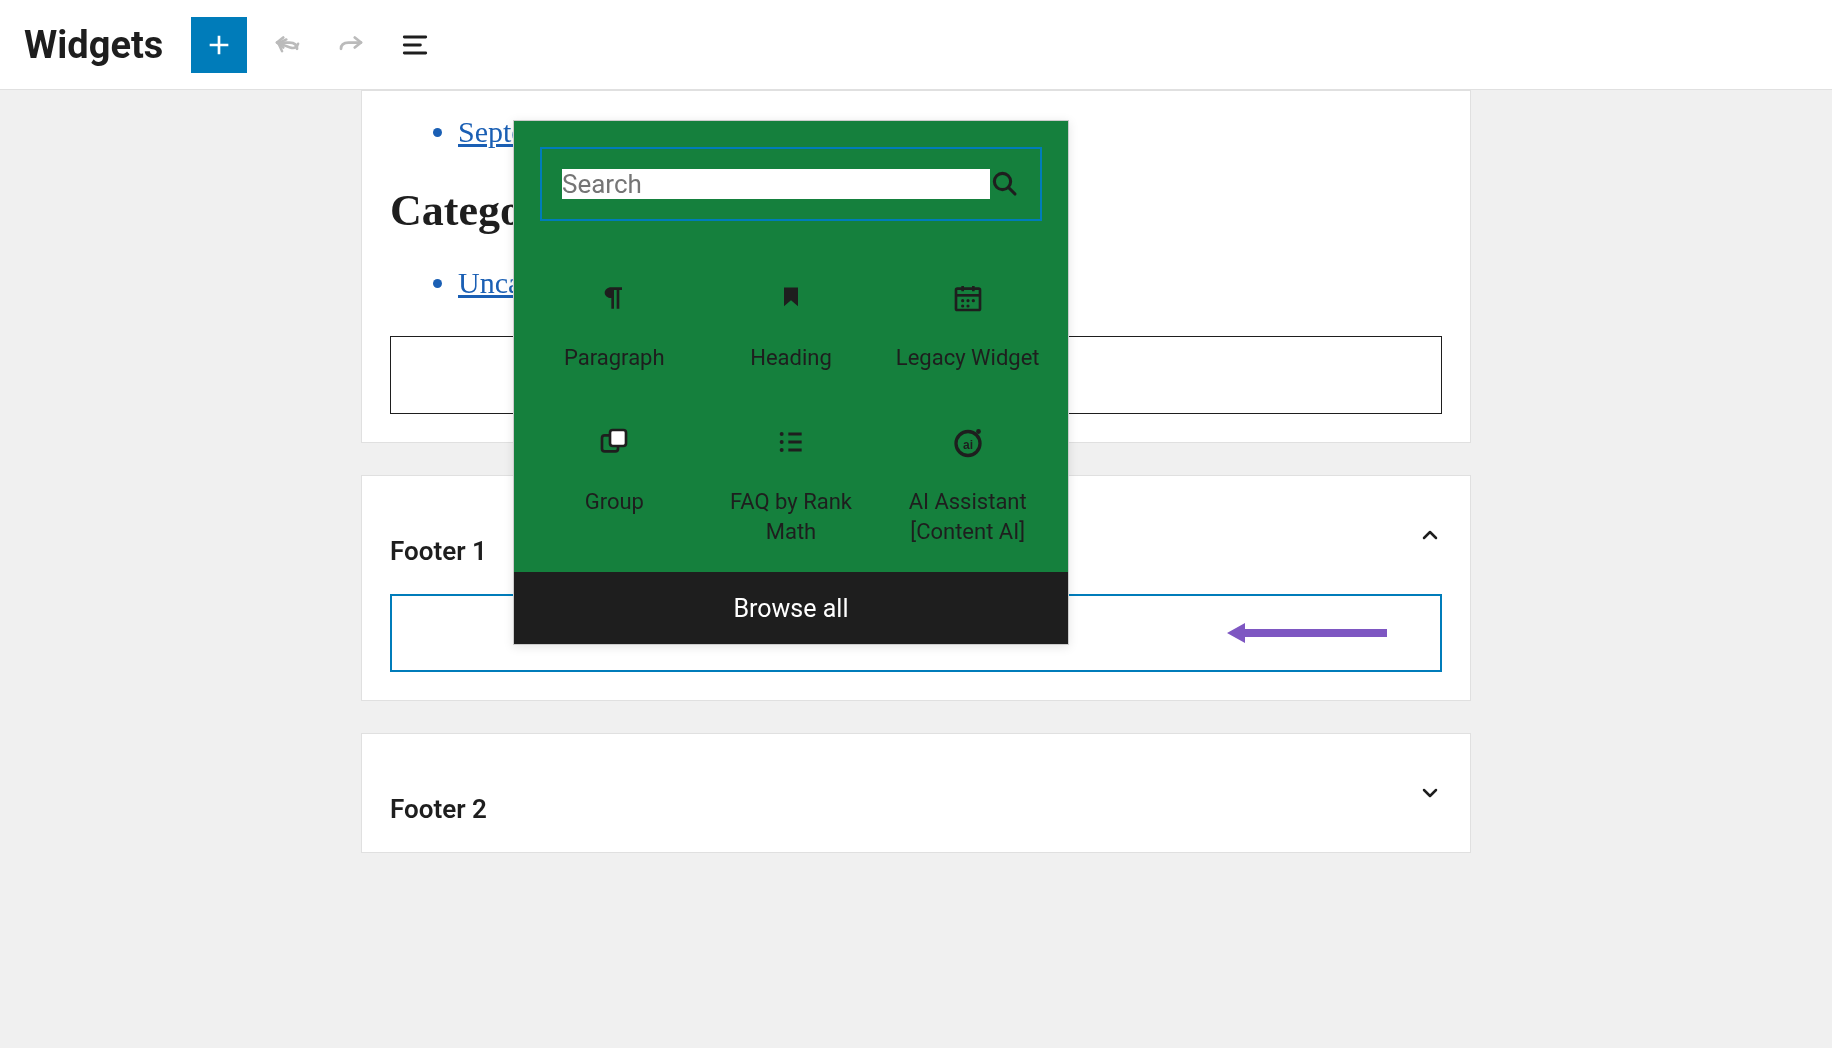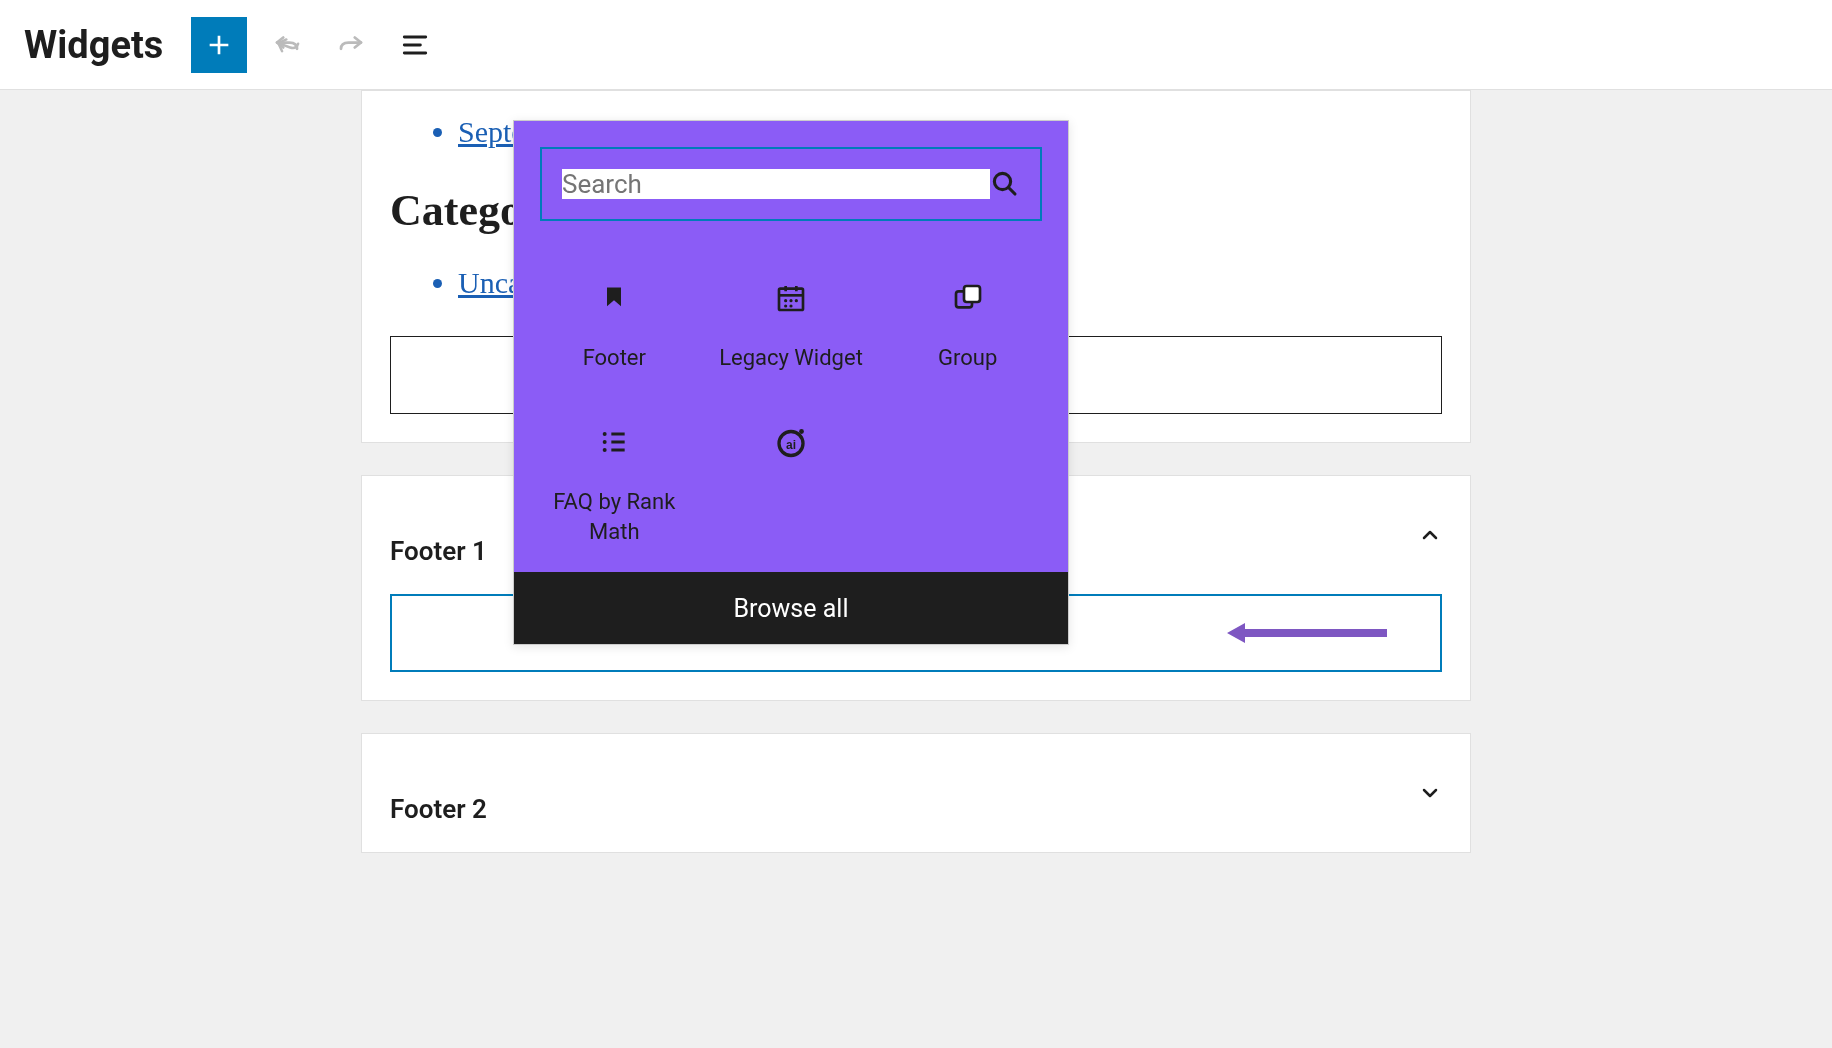--- a/index.html
+++ b/index.html
@@ -116,21 +116,21 @@
       left: 835px;
       top: 50%;
       transform: translateY(-50%);
       pointer-events: none;
     }
     .block-inserter-popover {
       position: absolute;
       top: 30px;
       left: 513px;
       width: 556px;
-      background: #8b5cf6;
+      background: #15803d;
       border: 1px solid #ccc;
       z-index: 100;
       box-shadow: 0 2px 10px rgba(0,0,0,0.1);
     }
     .search-wrapper {
       padding: 26px 26px 16px 26px;
     }
     .search-box {
       border: 2px solid #007cba;
       height: 74px;
@@ -274,28 +274,36 @@
       <div class="search-box">
         <input class="search-input" type="text" placeholder="Search" style="">
         <svg width="30" height="30" viewBox="0 0 24 24" fill="none">
           <circle cx="10" cy="10" r="6.5" stroke="#1e1e1e" stroke-width="2.5"></circle>
           <path d="M15 15l5 5" stroke="#1e1e1e" stroke-width="2.5" stroke-linecap="round"></path>
         </svg>
       </div>
     </div>
     <div class="blocks-grid">
 
+      <div class="block-item">
+        <div class="block-icon">
+          <svg width="32" height="32" viewBox="0 0 24 24" fill="#1e1e1e">
+            <path d="M10 4H18V6H16V20H14V6H12V20H10V12C7 12 5 10 5 8C5 6 7 4 10 4Z"></path>
+          </svg>
+        </div>
+        <div class="block-label">Paragraph</div>
+      </div>
 
       <div class="block-item">
         <div class="block-icon">
           <svg width="28" height="32" viewBox="0 0 24 24" fill="#1e1e1e">
             <path d="M6 3h12v16l-6-5-6 5V3z"></path>
           </svg>
         </div>
-        <div class="block-label">Footer</div>
+        <div class="block-label">Heading</div>
       </div>
 
       <div class="block-item">
         <div class="block-icon">
           <svg width="32" height="32" viewBox="0 0 24 24" fill="none">
             <rect x="3" y="5" width="18" height="16" rx="1" stroke="#1e1e1e" stroke-width="2"></rect>
             <path d="M3 10h18" stroke="#1e1e1e" stroke-width="2"></path>
             <path d="M8 3v4M16 3v4" stroke="#1e1e1e" stroke-width="2"></path>
             <circle cx="8" cy="14" r="1.2" fill="#1e1e1e"></circle>
             <circle cx="12" cy="14" r="1.2" fill="#1e1e1e"></circle>
@@ -330,19 +338,20 @@
       </div>
 
       <div class="block-item">
         <div class="block-icon">
           <svg width="36" height="36" viewBox="0 0 24 24" fill="none">
             <circle cx="12" cy="13" r="8" stroke="#1e1e1e" stroke-width="2.2"></circle>
             <circle cx="19" cy="5" r="1.6" fill="#1e1e1e"></circle>
             <text x="12" y="16.5" font-size="8" font-weight="600" fill="#1e1e1e" text-anchor="middle" font-family="sans-serif">ai</text>
           </svg>
         </div>
+        <div class="block-label">AI Assistant [Content AI]</div>
       </div>
 
     </div>
     <div class="browse-all">Browse all</div>
   </div>
 
 </div>
 
 </body></html>

